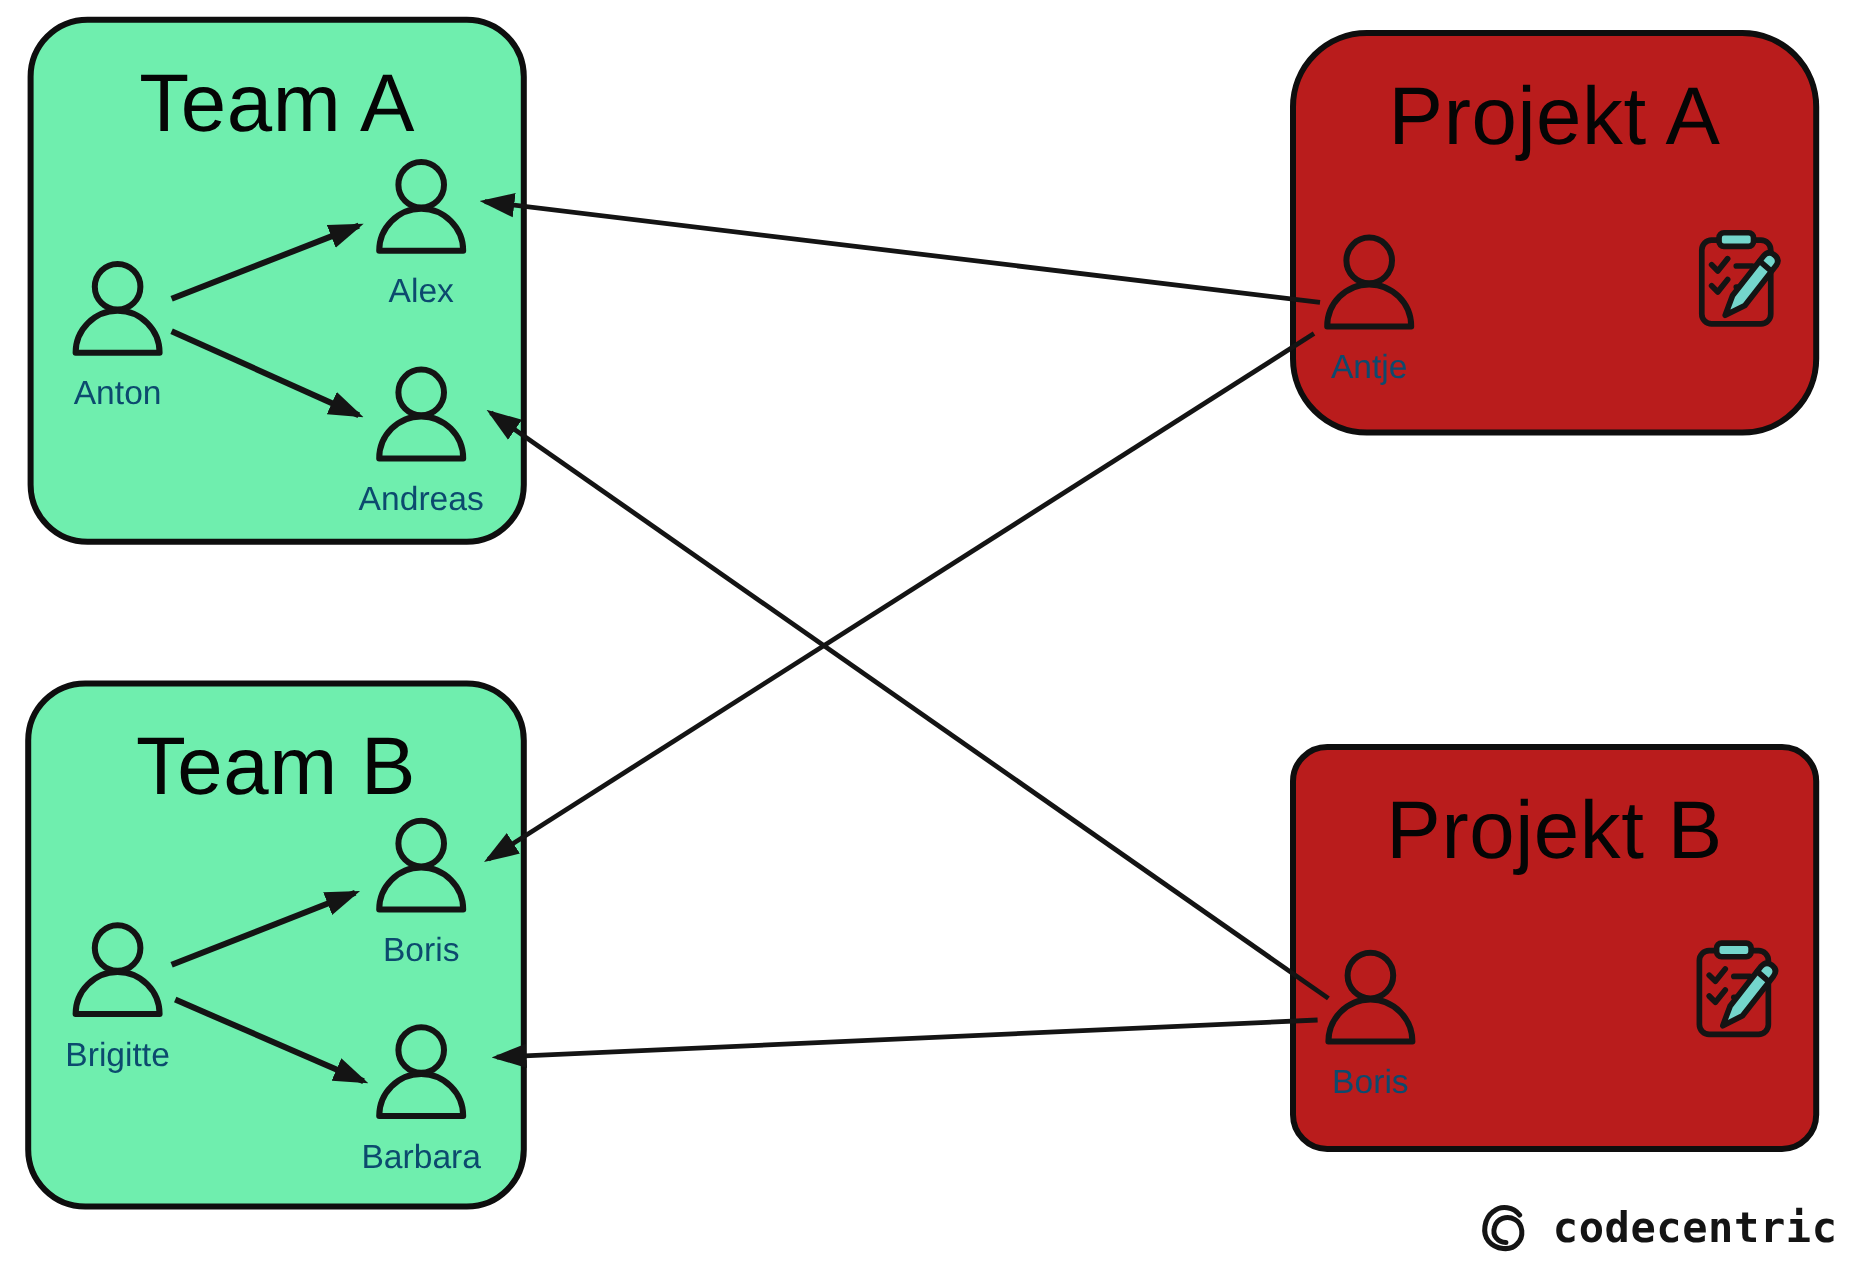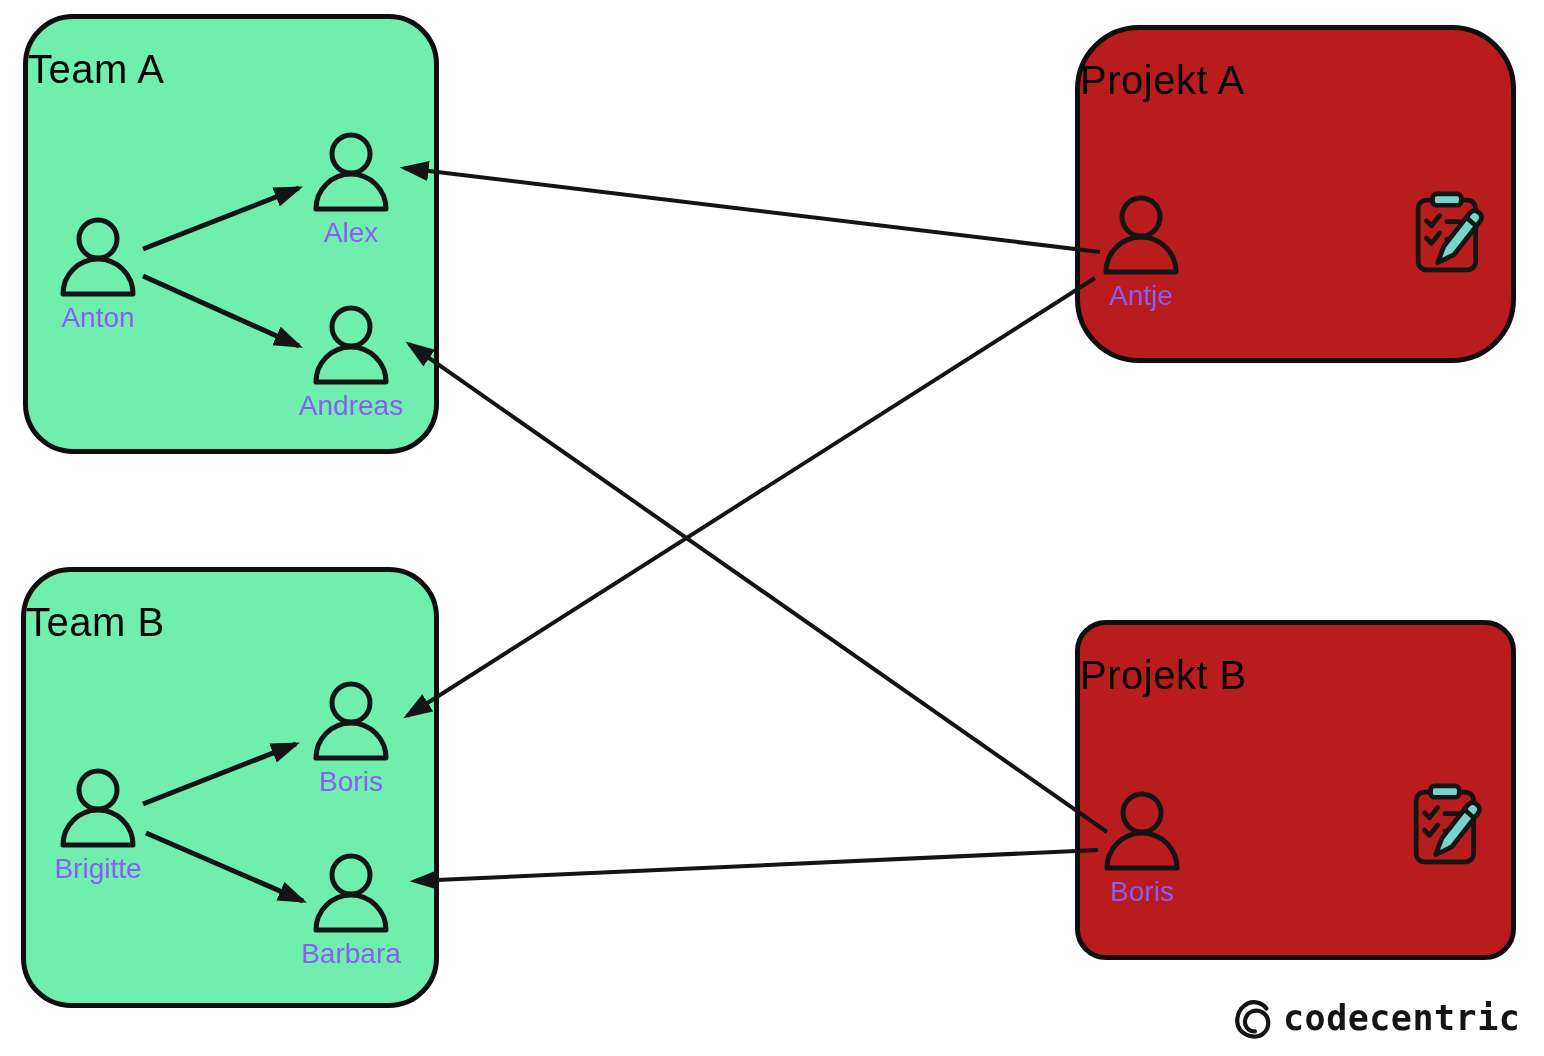--- a/index.html
+++ b/index.html
@@ -4,37 +4,37 @@
 <style>
   html,body{margin:0;padding:0;background:#ffffff;}
   #canvas{
     position:relative;width:1544px;height:1056px;background:#ffffff;overflow:hidden;
     font-family:"Liberation Sans", sans-serif;
   }
   .box{position:absolute;box-sizing:border-box;border:5px solid #0e0e0e;}
   .team-box{background:#6feeae;border-radius:50px;}
   .project-box{background:#b91c1c;border-radius:64px;}
   .box-title{
-    position:absolute;left:0;top:28px;width:100%;
-    font-size:40px;color:#050505;letter-spacing:0.5px;
+    position:absolute;left:0;top:28px;width:100%;text-align:center;
+    font-size:68px;color:#050505;letter-spacing:0.5px;
   }
   .person{position:absolute;width:80px;}
   .person-svg{display:block;width:80px;height:80px;}
   .person-svg circle,.person-svg path{
     fill:none;stroke:#141414;stroke-width:5;stroke-linecap:round;stroke-linejoin:round;
   }
   .person-label{
-    position:absolute;top:85px;left:50%;transform:translateX(-50%);
-    white-space:nowrap;font-size:28px;color:#8b5cf6;
+    position:absolute;top:95px;left:50%;transform:translateX(-50%);
+    white-space:nowrap;font-size:28px;color:#0c4a6e;
   }
   .task-icon{position:absolute;width:78px;height:88px;}
   .arrow-layer{position:absolute;left:0;top:0;pointer-events:none;}
   .footer-logo{
     position:absolute;left:1232px;top:998px;height:46px;
-    display:flex;align-items:flex-start;gap:9px;color:#141414;
+    display:flex;align-items:flex-end;gap:20px;color:#141414;
   }
   .logo-text{
     font-family:"DejaVu Sans Mono", monospace;font-size:35px;font-weight:600;
     letter-spacing:0.5px;color:#141414;
   }
 </style>
 </head>
 <body>
 
 <div id="canvas">

